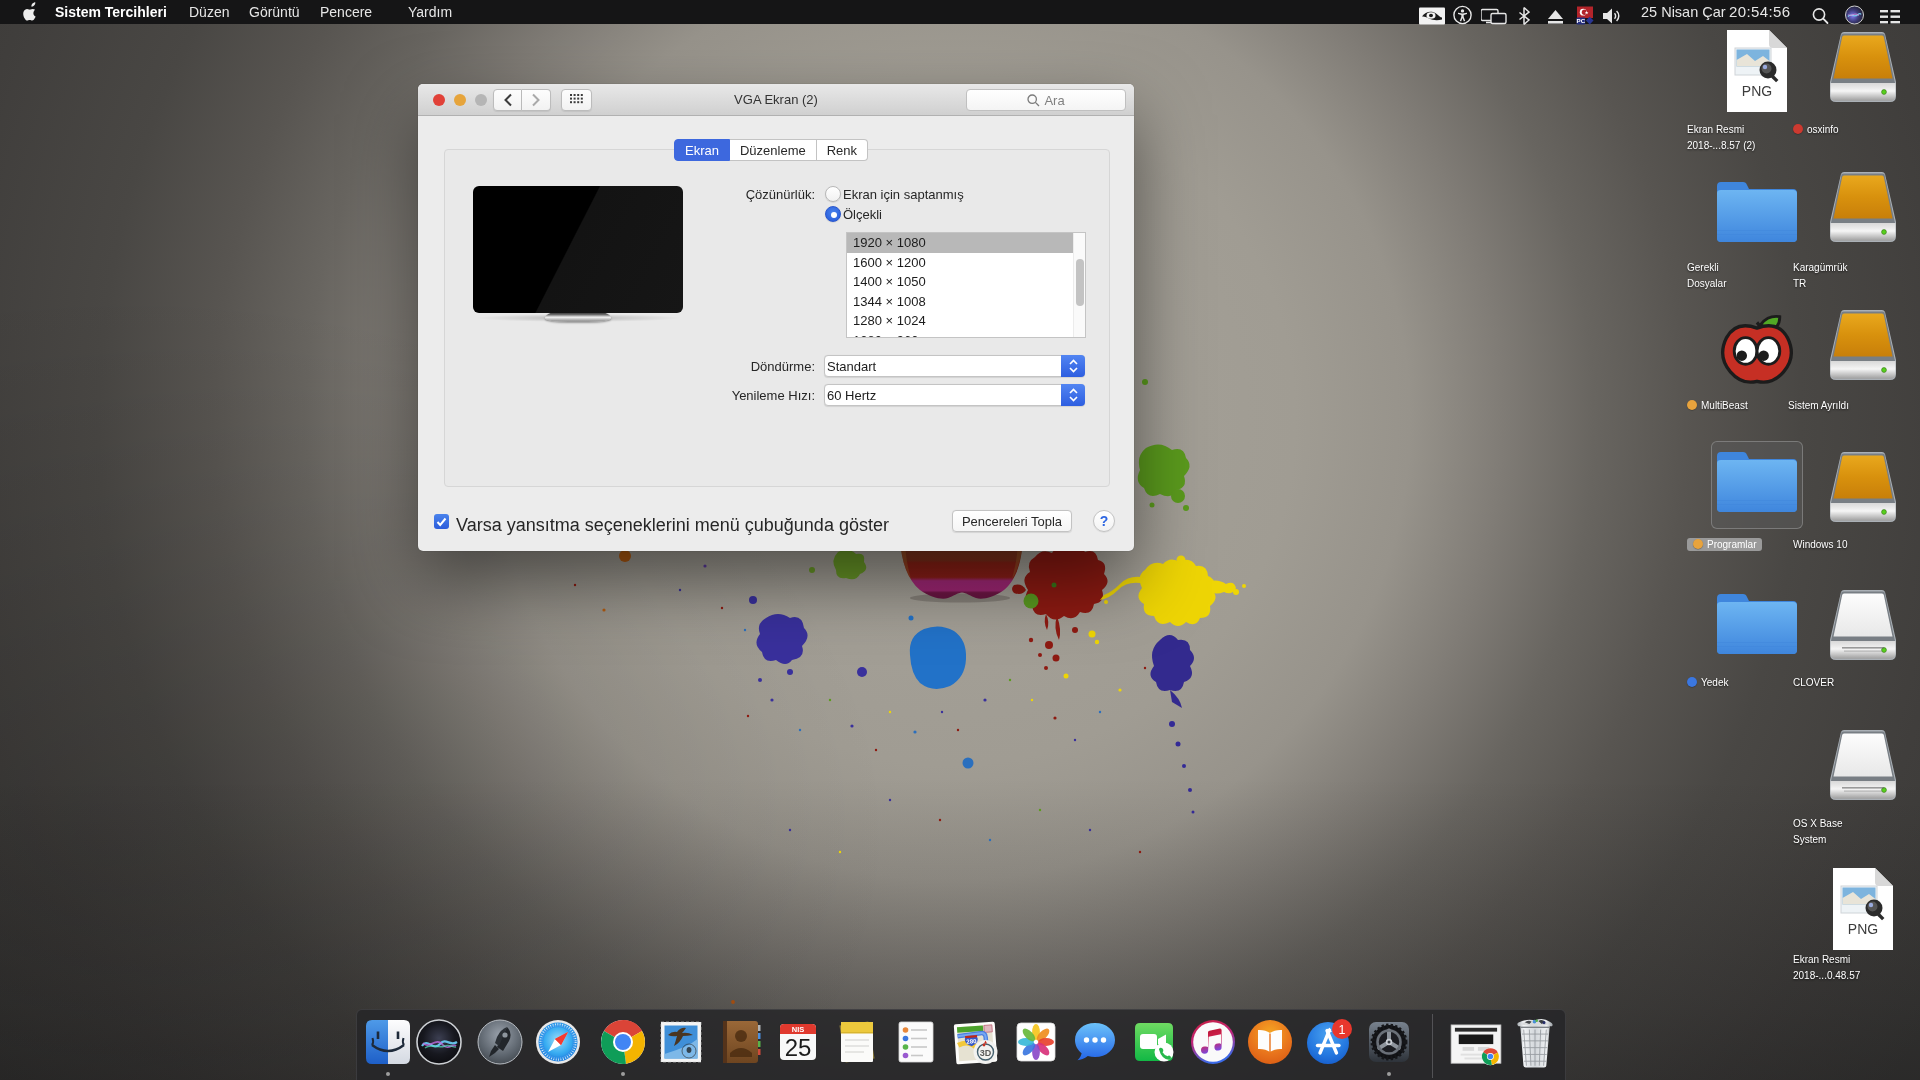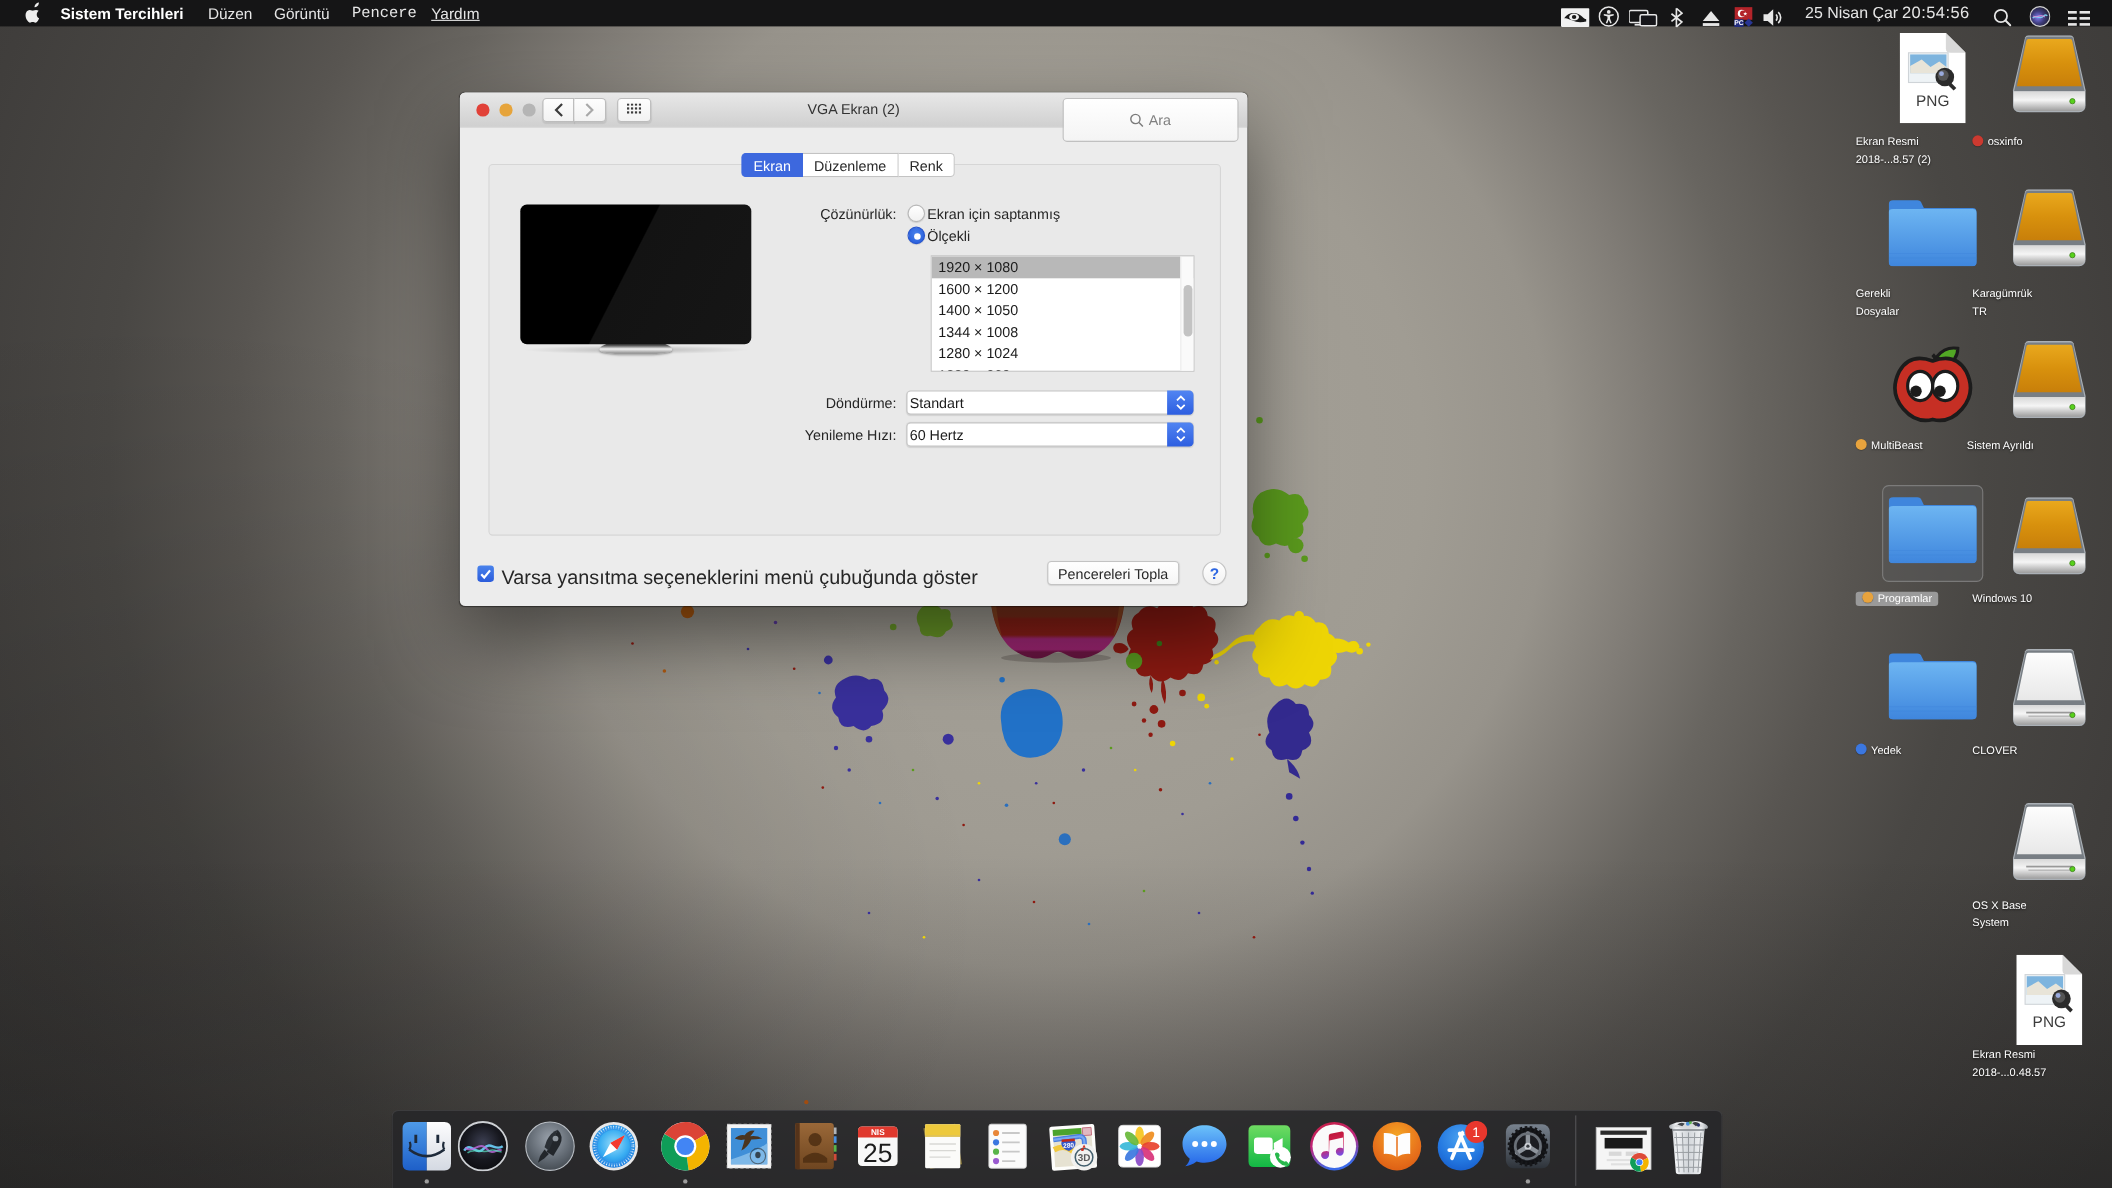--- a/index.html
+++ b/index.html
@@ -42,21 +42,21 @@
     position:absolute; top:5px; width:29px; height:22px;
     background:linear-gradient(#fdfdfd,#f2f2f2);
     border:1px solid #bcbcbc; display:flex; align-items:center; justify-content:center;
     box-shadow:0 1px 1px rgba(0,0,0,0.08);
   }
   #wintitle {
     position:absolute; left:0; width:716px; top:0; height:32px; line-height:32px;
     text-align:center; font-size:13px; font-weight:normal; color:#333333;
   }
   #searchfield {
-    position:absolute; right:8px; top:5px; width:160px; height:40px;
+    position:absolute; right:8px; top:5px; width:160px; height:22px;
     background:linear-gradient(#fff,#f4f4f4); border:1px solid #c0c0c0; border-radius:4px;
     display:flex; align-items:center; justify-content:center;
     font-size:13px; color:#808080;
   }
   #tabs { position:absolute; left:256px; top:55px; height:22px; display:flex; font-size:13px; }
   .tab {
     height:22px; line-height:21px; padding:0 10px; background:#ffffff;
     border:1px solid #c3c3c3; color:#282828;
     border-radius:4px 0 0 4px;
   }
@@ -270,22 +270,22 @@
     <circle cx="733" cy="1002" r="1.9" fill="#a04c10"></circle>
   </svg>
 </div>
 <div id="menubar">
   <svg class="mb" style="left:21px" width="15" height="24" viewBox="0 0 15 24">
       <path fill="#ededed" d="M10.4 6.6c-.1-1.2.5-2.3 1.1-3 .7-.8 1.9-1.4 2.8-1.4.1 1.2-.3 2.3-1 3.1-.7.9-1.8 1.5-2.9 1.3zm3.7 3.1c-1.6-1-3.7-.6-4.6-.1-.5.2-.9.2-1.5 0-.8-.4-2.4-.9-3.9.1-2.6 1.8-2.2 6-.4 8.8.6 1 1.4 2.1 2.5 2.1.9 0 1.3-.6 2.5-.6s1.5.6 2.5.6 1.8-1 2.4-2c.5-.8.8-1.6 1-2.1-2.6-1-3-4.8-.5-6.8z"></path>
     </svg>
   <span class="mb" style="left:55px; font-weight:bold; color:#ffffff;">Sistem Tercihleri</span>
   <span class="mb" style="left:189px;">Düzen</span>
   <span class="mb" style="left:249px;">Görüntü</span>
-  <span class="mb" style="left:320px;font-family:Liberation Mono, monospace;">Pencere</span>
-  <span class="mb" style="left:392px;text-decoration:underline;">Yardım</span>
+  <span class="mb" style="left:320px;">Pencere</span>
+  <span class="mb" style="left:408px;">Yardım</span>
   <svg class="mb" style="left:1419px;top:4px" width="26" height="17" viewBox="0 0 26 17">
       <rect width="26" height="17" rx="1" fill="#f2f2f2"></rect>
       <path d="M3 9 C6 4, 13 3, 17 6 C20 8, 21 10, 23 10 L23 12 C19 13, 14 13, 10 11 C6 9, 4 9, 3 9 Z" fill="#1a1a1a"></path>
       <ellipse cx="12" cy="8" rx="4.5" ry="3.2" fill="#f2f2f2"></ellipse>
       <ellipse cx="12" cy="8" rx="2" ry="1.8" fill="#1a1a1a"></ellipse>
     </svg>
   <svg class="mb" style="left:1453px;top:3px" width="19" height="19" viewBox="0 0 19 19">
       <circle cx="9.5" cy="9.5" r="8.6" fill="none" stroke="#e6e6e6" stroke-width="1.4"></circle>
       <circle cx="9.5" cy="5.4" r="1.7" fill="#e6e6e6"></circle>
       <path d="M9.5 8 L5 7.2 L5 8.6 L8.3 9.6 L8.3 11.5 L6.8 15.3 L8.1 15.9 L9.5 12.4 L10.9 15.9 L12.2 15.3 L10.7 11.5 L10.7 9.6 L14 8.6 L14 7.2 Z" fill="#e6e6e6"></path>

